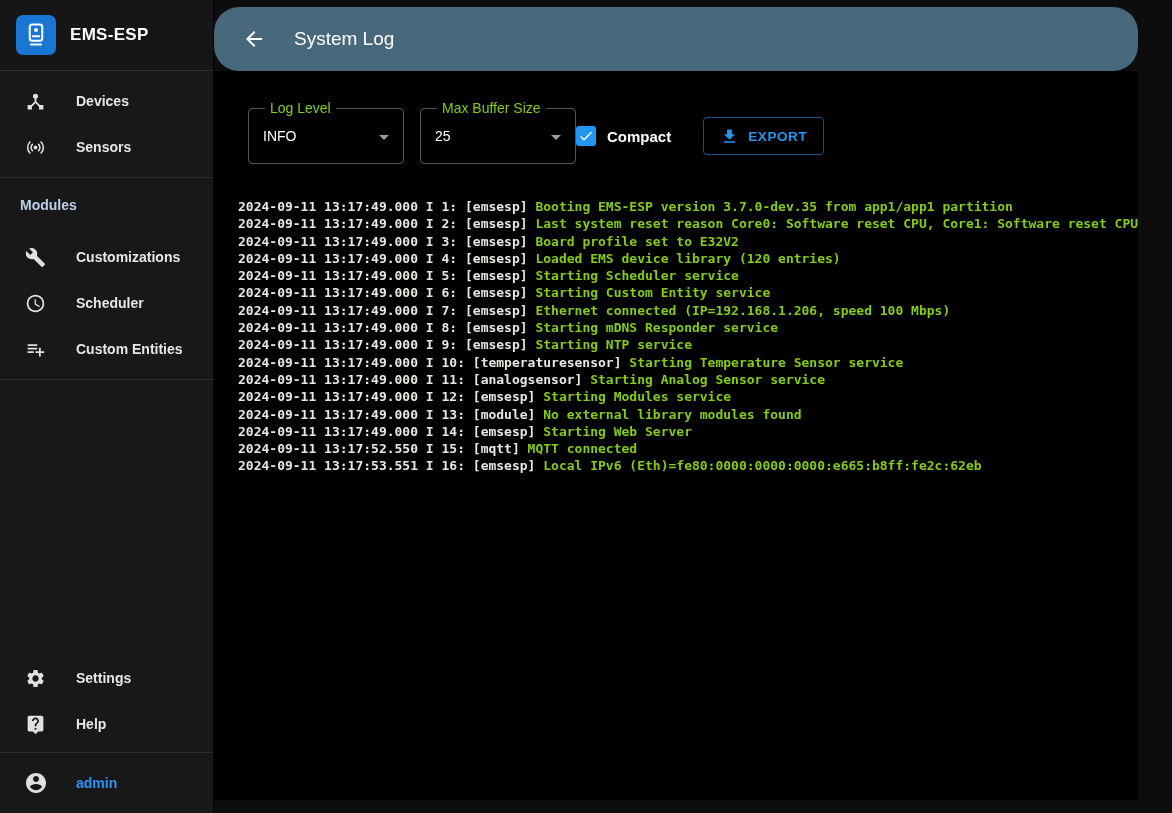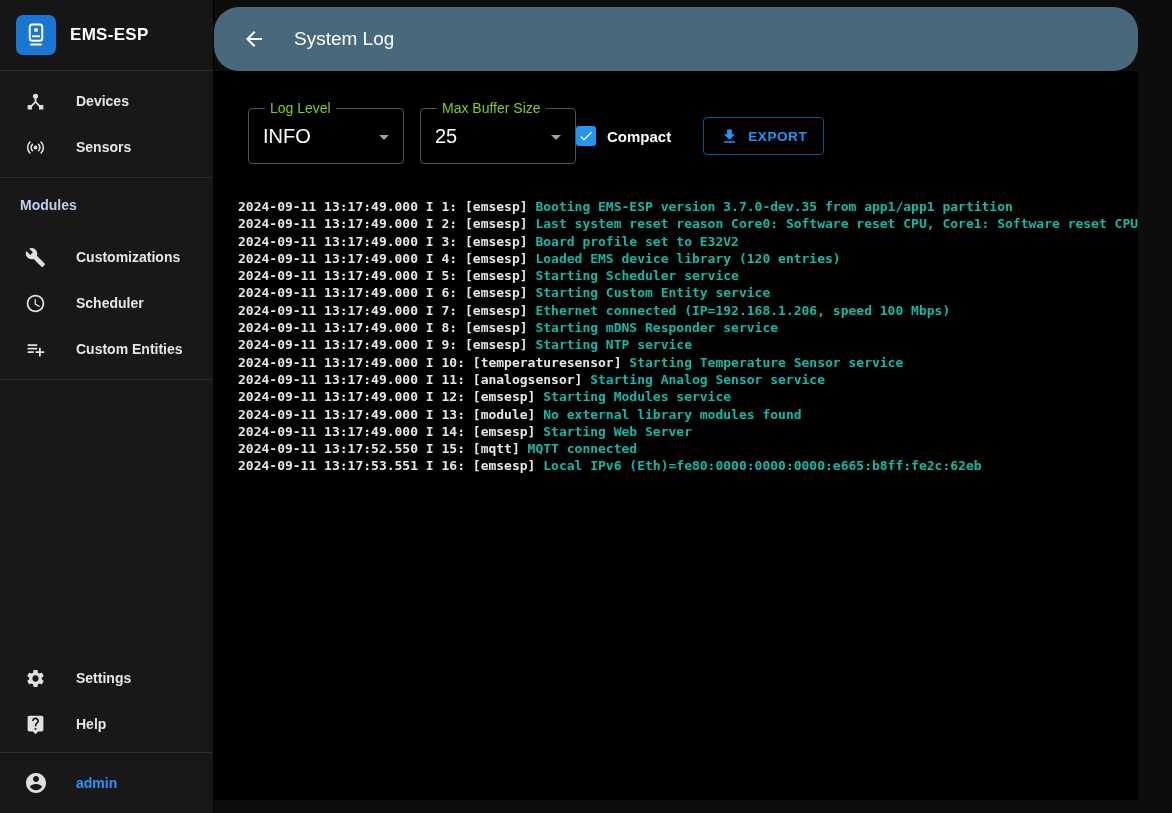--- a/index.html
+++ b/index.html
@@ -51,21 +51,21 @@
   .content { flex:1; background:#000; margin-bottom:13px; overflow:hidden; }
 
   
   .controls { display:flex; align-items:center; margin:37px 0 0 34px; }
   .mui-select { position:relative; width:156px; height:56px;
                 border:1px solid rgba(255,255,255,0.32); border-radius:4px;
                 display:flex; align-items:center; cursor:pointer; }
   .mui-select + .mui-select { margin-left:16px; }
   .mui-select .flabel { position:absolute; top:-9px; left:16px; background:#000;
                         padding:0 5px; font-size:14px; color:#84cc16; }
-  .mui-select .value { color:#fff; font-size:20px; padding-left:14px; }
+  .mui-select .value { color:#fff; font-size:14px; padding-left:14px; }
   .mui-select .caret { position:absolute; right:7px; top:16px; }
   .caret svg { width:24px; height:24px; }
 
   .checkbox-group { display:flex; align-items:center; cursor:pointer; }
   .checkbox { width:20px; height:20px; background:#2196f3; border-radius:3px;
               display:flex; align-items:center; justify-content:center; }
   .checkbox svg { width:16px; height:16px; }
   .checkbox-group .lbl { margin-left:11px; color:#fff; font-size:15px; font-weight:600; }
 
   .export-btn { margin-left:32px; height:38px; display:flex; align-items:center;
@@ -73,21 +73,21 @@
                 border:1px solid rgba(33,150,243,0.55); border-radius:4px;
                 color:#2196f3; font-size:13.5px; font-weight:700;
                 letter-spacing:.6px; cursor:pointer;
                 font-family:"Liberation Sans", sans-serif; }
   .export-btn svg { width:19px; height:19px; }
 
   
   .log { margin:34px 0 0 24px; font-family:"DejaVu Sans Mono", monospace;
          font-size:13px; font-weight:700; line-height:17.3px; white-space:pre; }
   .log-meta { color:#e9e7e1; }
-  .log-msg  { color:#14b8a6; }
+  .log-msg  { color:#84cc16; }
 </style>
 </head>
 <body>
 
 <div class="app">
 
   <nav class="sidebar">
 
     <div class="sb-header">
       <div class="logo">

